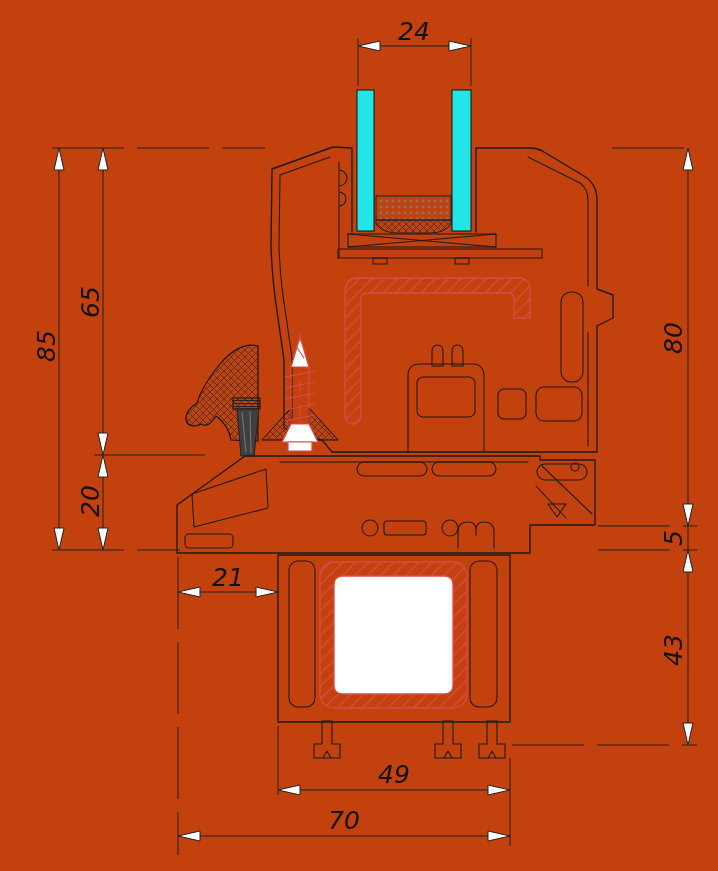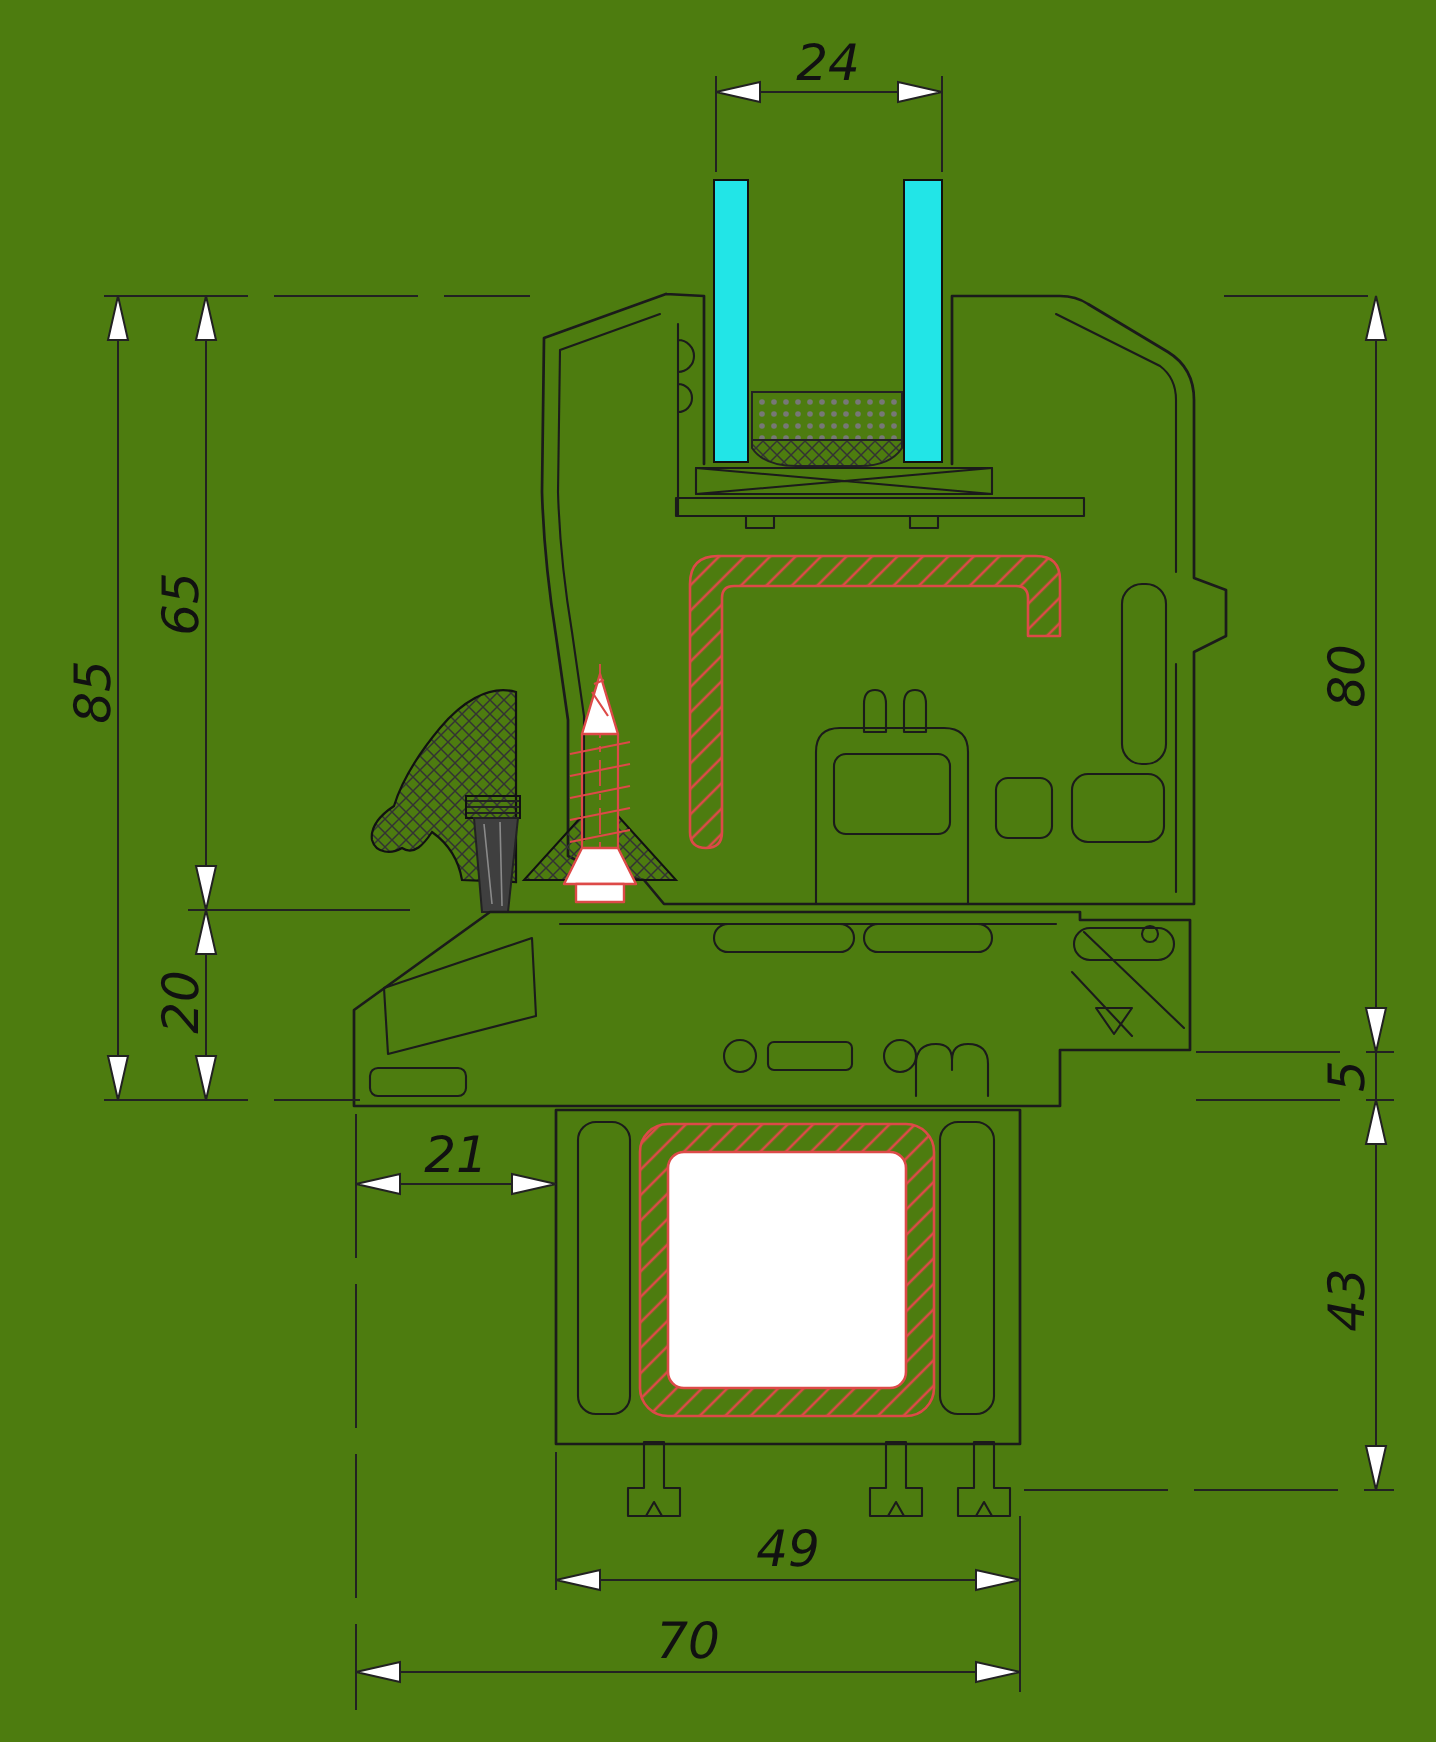--- a/index.html
+++ b/index.html
@@ -1,19 +1,19 @@
 <!DOCTYPE html>
 <html style="--glass: #22e5e7; --steel: #dd4a48; --line: #1b1b1b; --gasket: #3f3f3f; --dimline: #222222;"><head>
 <meta charset="utf-8">
 <style>
   :root{
     --steel:#dd4a48; --glass:#22e5e7; --line:#1b1b1b; --gasket:#3f3f3f; --dimline:#222222;
   }
   html,body{margin:0;padding:0;background:#fff;}
-  .stage{width:718px;height:871px;position:relative;background:#4d7c0f;overflow:hidden;}
+  .stage{width:718px;height:871px;position:relative;background:#c2410c;overflow:hidden;}
   svg{display:block;}
   .outline{stroke:var(--line);stroke-width:1.35;fill:none;stroke-linejoin:round;stroke-linecap:round;}
   .thin{stroke-width:1.05;}
   .dim{stroke:var(--dimline);stroke-width:1;fill:none;}
   .dimdash{stroke:var(--dimline);stroke-width:1;fill:none;stroke-dasharray:72 13;}
   .arrow{fill:#ffffff;stroke:var(--dimline);stroke-width:1;stroke-linejoin:miter;}
   .label{font:italic 25px "DejaVu Sans", sans-serif;fill:#111;}
   .steel-stroke{stroke:var(--steel);}
   .steel-path{stroke:var(--steel);stroke-width:1.3;stroke-linejoin:round;}
   .screw{stroke:var(--steel);stroke-width:1.2;fill:#fff;stroke-linejoin:round;}

